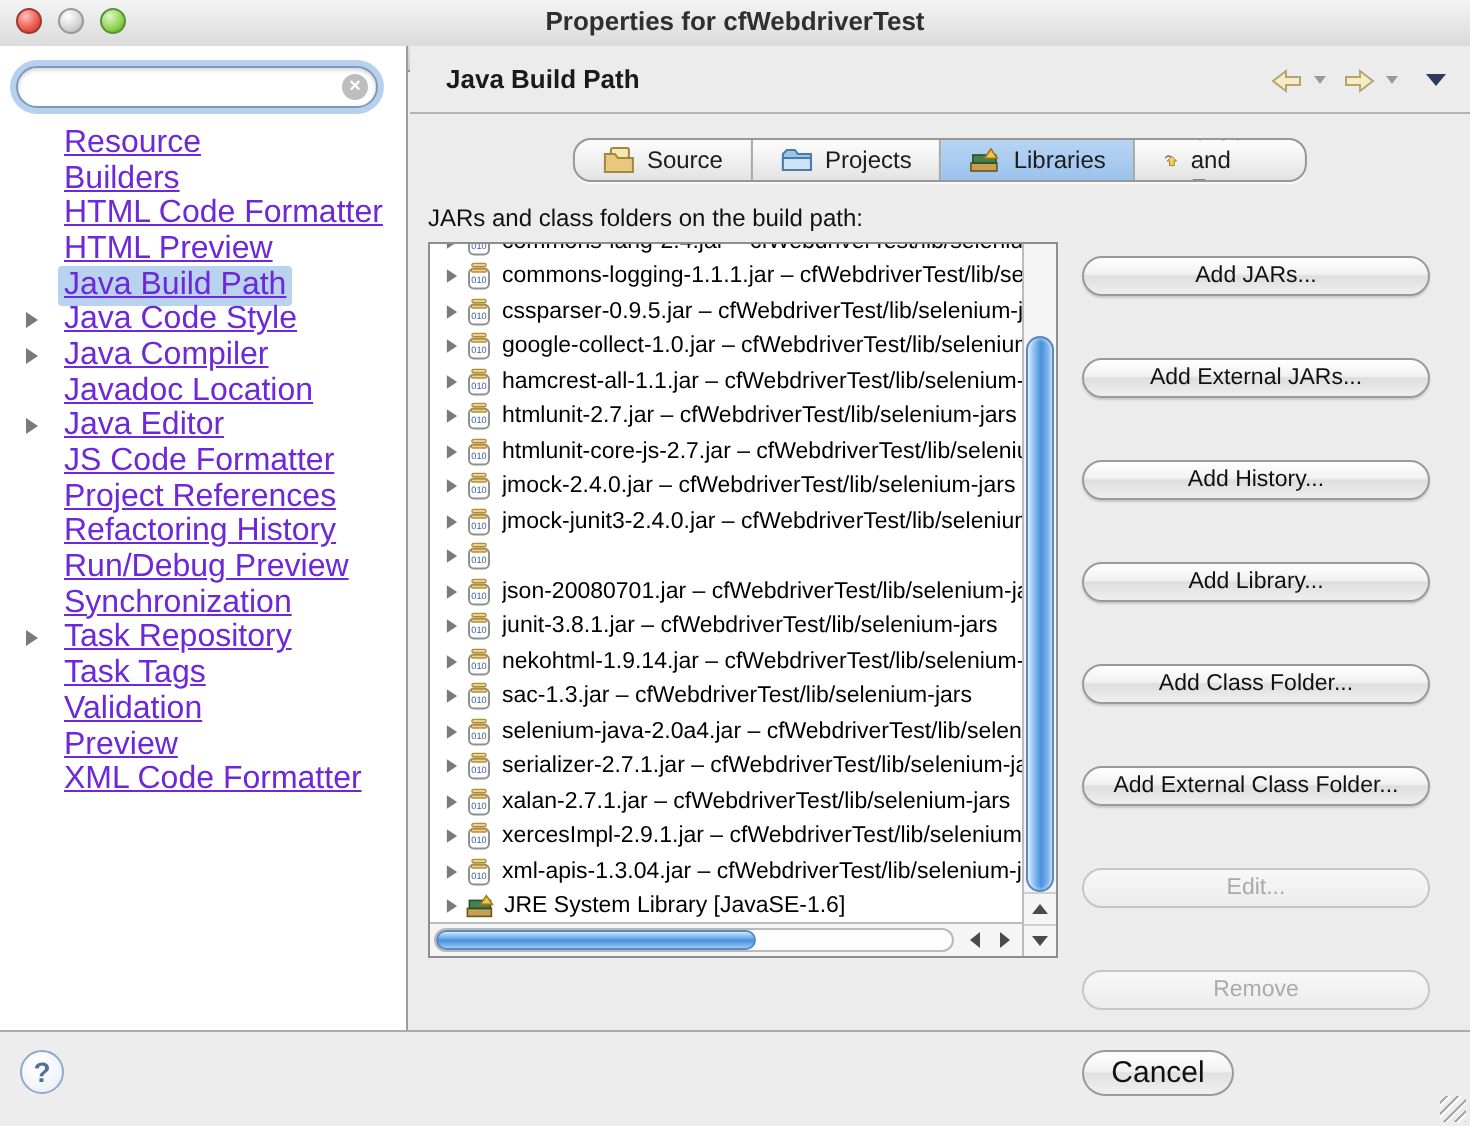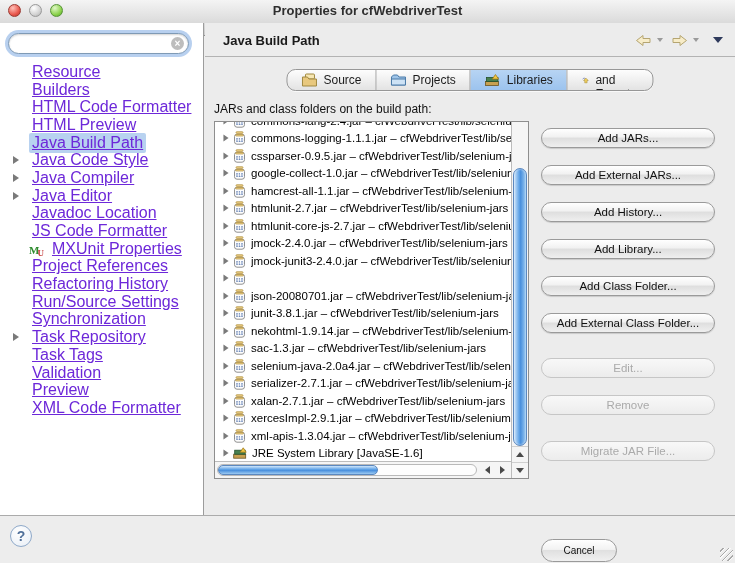--- a/index.html
+++ b/index.html
@@ -89,35 +89,35 @@
   .hscroll { position:absolute; left:0; right:17px; bottom:0; height:17px; background:#f5f5f5; border-top:1px solid #bcbcbc; }
   .htrack { position:absolute; left:2px; top:2px; bottom:2px; width:260px; border:1px solid #b9b9b9; border-radius:7px; background:#fdfdfd; }
   .hthumb { position:absolute; left:0; top:0; bottom:0; width:62%; border-radius:7px; border:1px solid #5b88c0;
     background:linear-gradient(#cfe6fb,#5ba0e6 45%,#4a90dd 55%,#9ccaf2); }
   .hscroll .sbtn { position:absolute; top:0; bottom:0; width:15px; }
   .sbtn.hleft  { right:16px; }
   .sbtn.hright { right:1px; }
 
   
   .btncol { position:absolute; left:336px; top:71px; width:174px; }
-  .abtn { display:block; width:100%; height:20px; margin-bottom:17px; border-radius:10px;
+  .abtn { display:block; width:100%; height:20px; margin-bottom:31px; border-radius:10px;
     border:1px solid #9a9a9a; font-size:11.5px; color:#111; cursor:default;
     background:linear-gradient(#ffffff,#f1f1f1 45%,#dedede 50%,#efefef);
     box-shadow:0 1px 1px rgba(0,0,0,.15); font-family:inherit; }
   .abtn.disabled { border-color:#c6c6c6; color:#aaaaaa; box-shadow:none;
     background:linear-gradient(#f8f8f8,#ececec); }
   .grp-mod { margin-top:25px; }
   .grp-mig { margin-top:26px; }
 
   
   .footer { position:absolute; left:0; top:515px; width:735px; height:48px; background:#ededed; border-top:1px solid #ababab; }
   .help { position:absolute; left:10px; top:9px; width:22px; height:22px; border-radius:50%;
     border:1px solid #8fa9c9; background:radial-gradient(circle at 40% 30%,#ffffff,#e8eef6);
     color:#50709a; font-size:14px; font-weight:bold; text-align:center; line-height:20px; }
-  .pill { position:absolute; top:23px; height:23px; border-radius:12px; font-size:10px; color:#111;
+  .pill { position:absolute; top:9px; height:23px; border-radius:12px; font-size:15px; color:#111;
     border:1px solid #9a9a9a; cursor:default; font-family:inherit; }
   .pill.cancel { right:118px; width:76px; background:linear-gradient(#ffffff,#f2f2f2 45%,#e0e0e0 50%,#f0f0f0); }
   .pill.ok { right:21px; width:77px; border-color:#5f8fc0;
     background:linear-gradient(#d9ebfc,#a9d0f6 45%,#74b0ee 52%,#a5d2f7);
     box-shadow:inset 0 1px 0 rgba(255,255,255,.8); }
   .grip { position:absolute; right:2px; bottom:2px; width:13px; height:13px;
     background:repeating-linear-gradient(135deg, transparent 0 2px, #a9a9a9 2px 3px, rgba(255,255,255,.8) 3px 4px); }
 </style>
 </head>
 <body>
@@ -192,50 +192,43 @@
 
   <div class="side-item">
     <span class="side-tri">
             <i class="tri"></i>
           </span>
 
     <span class="side-label">Java Compiler</span>
   </div>
 
   <div class="side-item">
+    <span class="side-tri" style="visibility: hidden;">
+            <i class="tri"></i>
+          </span>
+
+    <span class="side-label">Javadoc Location</span>
+  </div>
+
+  <div class="side-item">
     <span class="side-tri">
             <i class="tri"></i>
           </span>
 
     <span class="side-label">Java Editor</span>
   </div>
 
   <div class="side-item">
     <span class="side-tri" style="visibility: hidden;">
             <i class="tri"></i>
           </span>
 
-    <span class="side-label">Javadoc Location</span>
-  </div>
-
-  <div class="side-item">
-    <span class="side-tri" style="visibility: hidden;">
-            <i class="tri"></i>
-          </span>
-
     <span class="side-label">JS Code Formatter</span>
   </div>
 
-  <div class="side-item">
-    <span class="side-tri" style="visibility: hidden;">
-            <i class="tri"></i>
-          </span>
-    <span class="mx-icon"><b class="mx-m">M</b><b class="mx-u">U</b></span>
-    <span class="side-label">MXUnit Properties</span>
-  </div>
 
   <div class="side-item">
     <span class="side-tri" style="visibility: hidden;">
             <i class="tri"></i>
           </span>
 
     <span class="side-label">Project References</span>
   </div>
 
   <div class="side-item">
@@ -244,21 +237,21 @@
           </span>
 
     <span class="side-label">Refactoring History</span>
   </div>
 
   <div class="side-item">
     <span class="side-tri" style="visibility: hidden;">
             <i class="tri"></i>
           </span>
 
-    <span class="side-label">Run/Source Settings</span>
+    <span class="side-label">Run/Debug Preview</span>
   </div>
 
   <div class="side-item">
     <span class="side-tri" style="visibility: hidden;">
             <i class="tri"></i>
           </span>
 
     <span class="side-label">Synchronization</span>
   </div>
 

